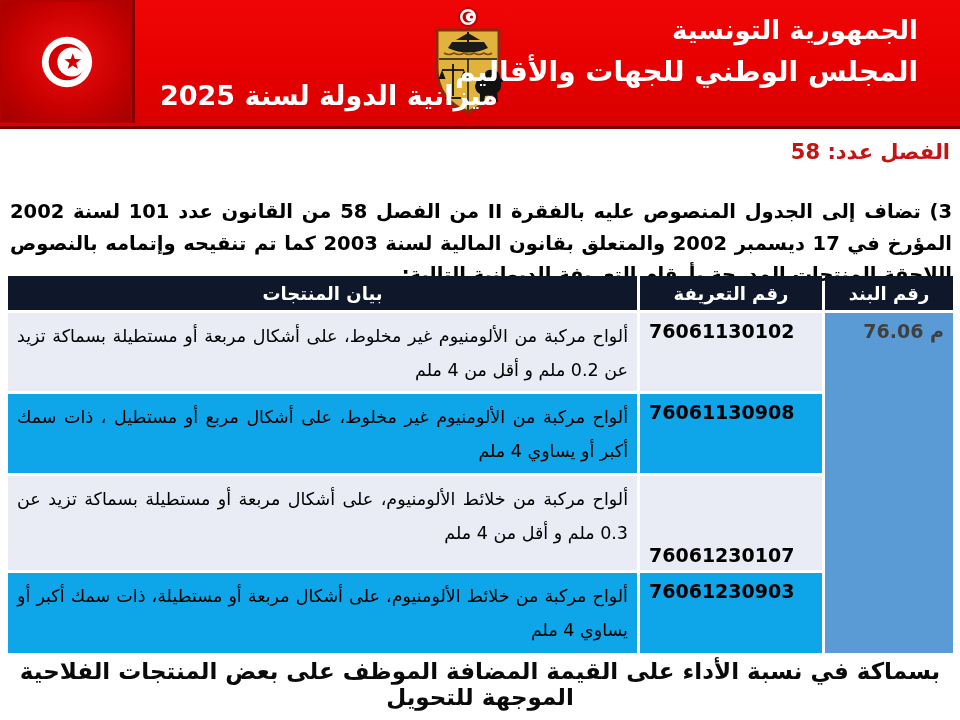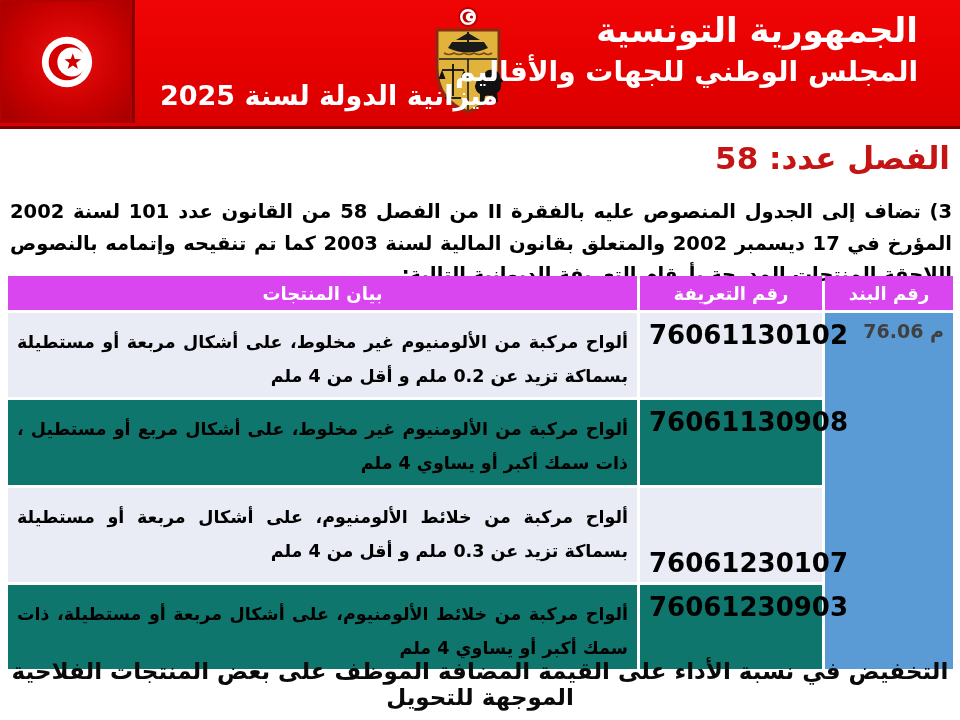--- a/index.html
+++ b/index.html
@@ -20,67 +20,67 @@
     position:absolute;left:0;top:0;width:132px;height:123px;
     background:radial-gradient(ellipse at 52% 46%, #ef1010 0%, #c90000 55%, #9e0000 100%);
     border-right:3px solid #8a0000;
     box-shadow:inset 0 0 0 2px #b30000;
   }
   .flag-emblem{position:absolute;left:38px;top:33px;width:58px;height:58px;}
   .coat{position:absolute;left:428px;top:6px;width:80px;height:116px;}
   .gov-lines{
     position:absolute;right:42px;top:10px;text-align:right;color:#fff;font-weight:bold;
   }
-  .gov-line1{font-size:34px;line-height:40px;}
+  .gov-line1{font-size:26px;line-height:40px;}
   .gov-line2{font-size:28px;line-height:44px;margin-left:16px;}
   .budget-title{
     position:absolute;left:148px;top:80px;color:#fff;font-weight:bold;font-size:27px;
     direction:rtl;
     margin-left:12px;
   }
 
   
   .chapter-title{
-    position:absolute;top:140px;right:10px;color:#c41414;font-weight:bold;font-size:31px;
+    position:absolute;top:140px;right:10px;color:#c41414;font-weight:bold;font-size:21px;
     direction:rtl;
   }
 
   
   .intro{
     position:absolute;top:196px;right:8px;left:10px;
     direction:rtl;text-align:justify;
     font-size:19.5px;font-weight:bold;color:#000;line-height:1.62;
   }
 
   
   .tariff-table{
     position:absolute;top:273px;right:4px;
     width:951px;border-collapse:separate;border-spacing:3px;
     direction:rtl;table-layout:fixed;
   }
   .tariff-table th{
-    background:#d946ef;color:#fff;font-weight:bold;font-size:18px;
+    background:#0f172a;color:#fff;font-weight:bold;font-size:18px;
     height:30px;text-align:center;vertical-align:middle;padding:2px 6px;
   }
   .tariff-table td{padding:4px 9px;}
   td.band-cell{
     background:#5b9bd5;color:#404040;font-weight:bold;font-size:19px;
     vertical-align:top;text-align:right;padding-top:7px;
   }
   td.tariff-cell{
-    font-weight:bold;font-size:26px;color:#000;text-align:left;
+    font-weight:bold;font-size:19px;color:#000;text-align:left;
     vertical-align:top;padding-top:7px;direction:ltr;
   }
   td.tariff-bottom{vertical-align:bottom;}
   td.desc-cell{
-    font-weight:bold;font-size:17.5px;color:#000;
-    text-align:justify;vertical-align:top;line-height:1.95;padding-top:12px;
+    font-weight:normal;font-size:17.5px;color:#000;
+    text-align:justify;vertical-align:top;line-height:1.95;padding-top:6px;
   }
   tr.band-a td.tariff-cell, tr.band-a td.desc-cell{background:#e9ebf5;}
-  tr.band-b td.tariff-cell, tr.band-b td.desc-cell{background:#0f766e;}
+  tr.band-b td.tariff-cell, tr.band-b td.desc-cell{background:#0ea5e9;}
   .h-r1{height:66px;} .h-r2{height:74px;} .h-r3{height:94px;} .h-r4{height:80px;}
 
   
   .footer-line{
     position:absolute;top:658px;left:0;width:960px;text-align:center;
     font-size:23px;font-weight:bold;color:#0a0a0a;direction:rtl;
   }
 </style>
 </head>
 <body>
@@ -167,15 +167,15 @@
         <td class="tariff-cell tariff-bottom">76061230107</td>
         <td class="desc-cell">ألواح مركبة من خلائط الألومنيوم، على أشكال مربعة أو مستطيلة بسماكة تزيد عن 0.3 ملم و أقل من 4 ملم</td>
       </tr>
       <tr class="band-b h-r4">
         <td class="tariff-cell">76061230903</td>
         <td class="desc-cell">ألواح مركبة من خلائط الألومنيوم، على أشكال  مربعة أو مستطيلة، ذات سمك أكبر أو يساوي 4 ملم</td>
       </tr>
     </tbody>
   </table>
 
-  <div class="footer-line">التخفيض في نسبة الأداء على القيمة المضافة الموظف على بعض المنتجات الفلاحية الموجهة للتحويل</div>
+  <div class="footer-line">بسماكة في نسبة الأداء على القيمة المضافة الموظف على بعض المنتجات الفلاحية الموجهة للتحويل</div>
 
 </div>
 
 </body></html>

